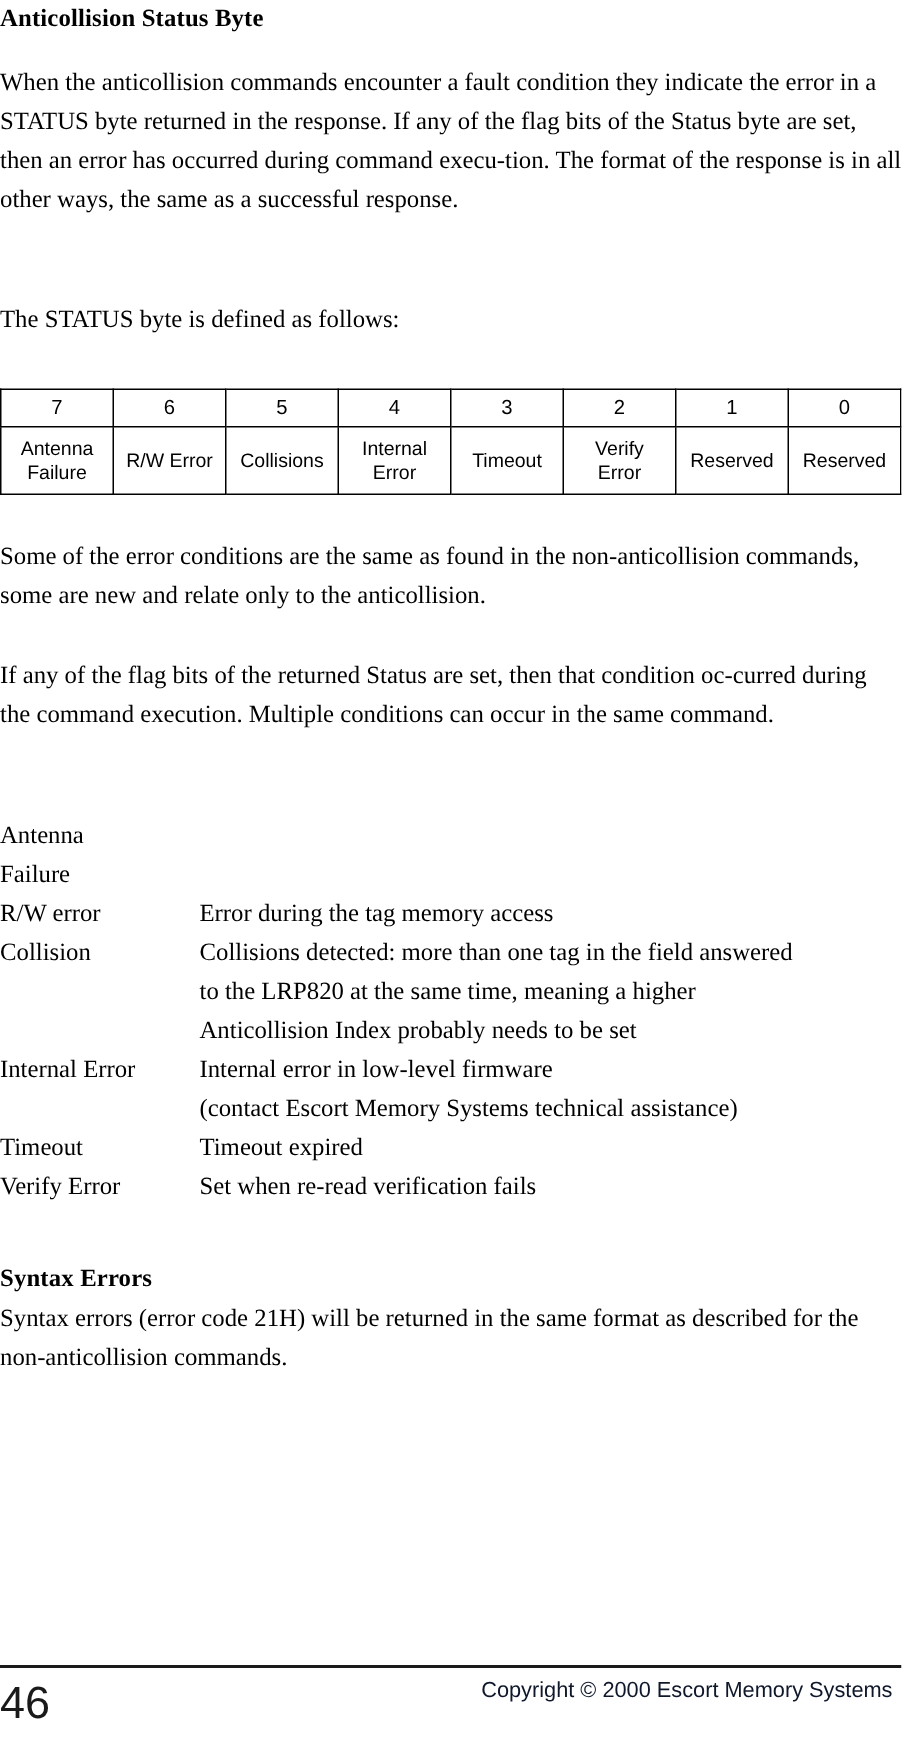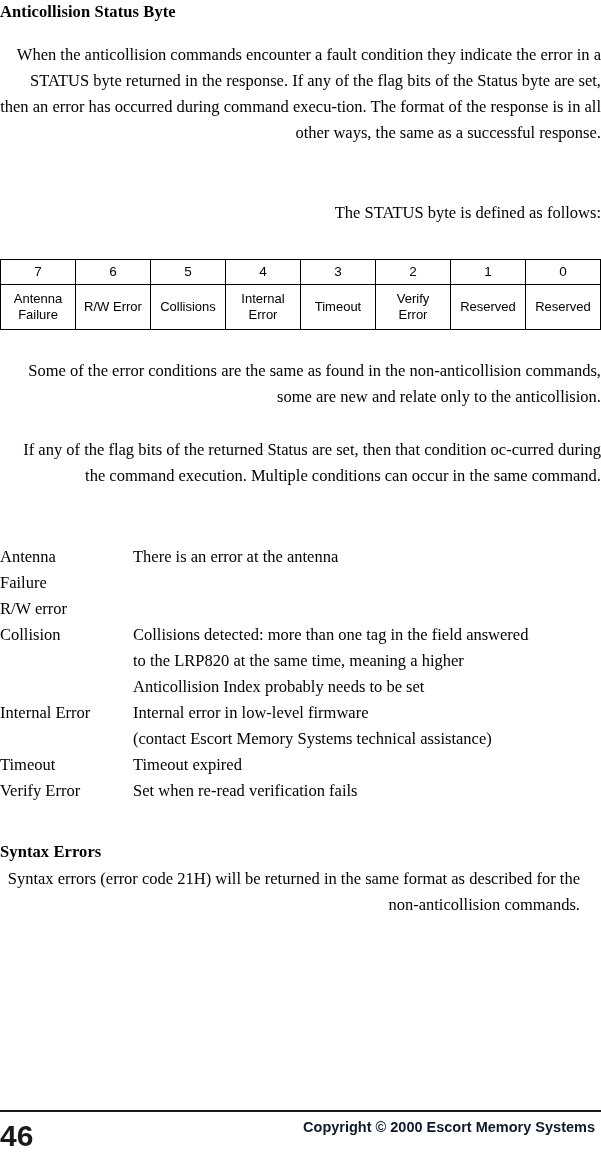--- a/index.html
+++ b/index.html
@@ -38,21 +38,21 @@
     margin: 0;
     padding: 0;
     letter-spacing: 0.1px;
   }
 
   p.body-text {
     font-size: 16.5px;
     line-height: 26px;
     margin: 0;
     padding: 0;
-    text-align: right;
+    text-align: left;
   }
 
   
   table.status-byte-table {
     border-collapse: collapse;
     width: 601px;
     table-layout: fixed;
     font-family: "Liberation Sans", "DejaVu Sans", sans-serif;
   }
   table.status-byte-table td {
@@ -102,21 +102,20 @@
     width: 601px;
     height: 0;
     border-top: 2px solid #1a1a1a;
   }
   .footer {
     position: absolute;
     left: 0;
     top: 1113px;
     width: 601px;
     height: 49px;
-    font-weight: bold;
   }
   .page-number {
     position: absolute;
     left: 0;
     top: 6px;
     font-family: "Liberation Sans", "DejaVu Sans", sans-serif;
     font-size: 30px;
     line-height: 34px;
     color: #1a1a1a;
   }
@@ -177,25 +176,25 @@
 
     <p class="body-text" style="position:absolute; left:0; top:358px; width:601px;">Some of the error conditions are the same as found in the non-anticollision commands, some are new and relate only to the anticollision.</p>
 
     <p class="body-text" style="position:absolute; left:0; top:437px; width:601px;">If any of the flag bits of the returned Status are set, then that condition oc-curred during the command execution. Multiple conditions can occur in the same command.</p>
 
     <div class="definition-list" style="position:absolute; left:0; top:544px; width:601px;">
 
       <div class="definition-row">
         <div class="definition-term">Antenna
 Failure</div>
-        <div class="definition-desc">There is an error at the antenna</div>
       </div>
 
       <div class="definition-row">
         <div class="definition-term">R/W error</div>
+        <div class="definition-desc">Error during the tag memory access</div>
       </div>
 
       <div class="definition-row">
         <div class="definition-term">Collision</div>
         <div class="definition-desc">Collisions detected: more than one tag in the field answered
 to the LRP820 at the same time, meaning a higher
 Anticollision Index probably needs to be set</div>
       </div>
 
       <div class="definition-row">

